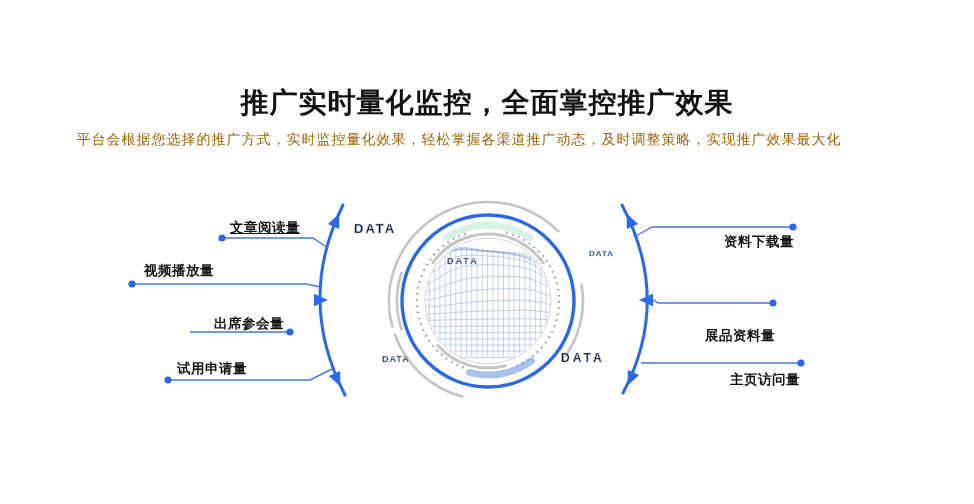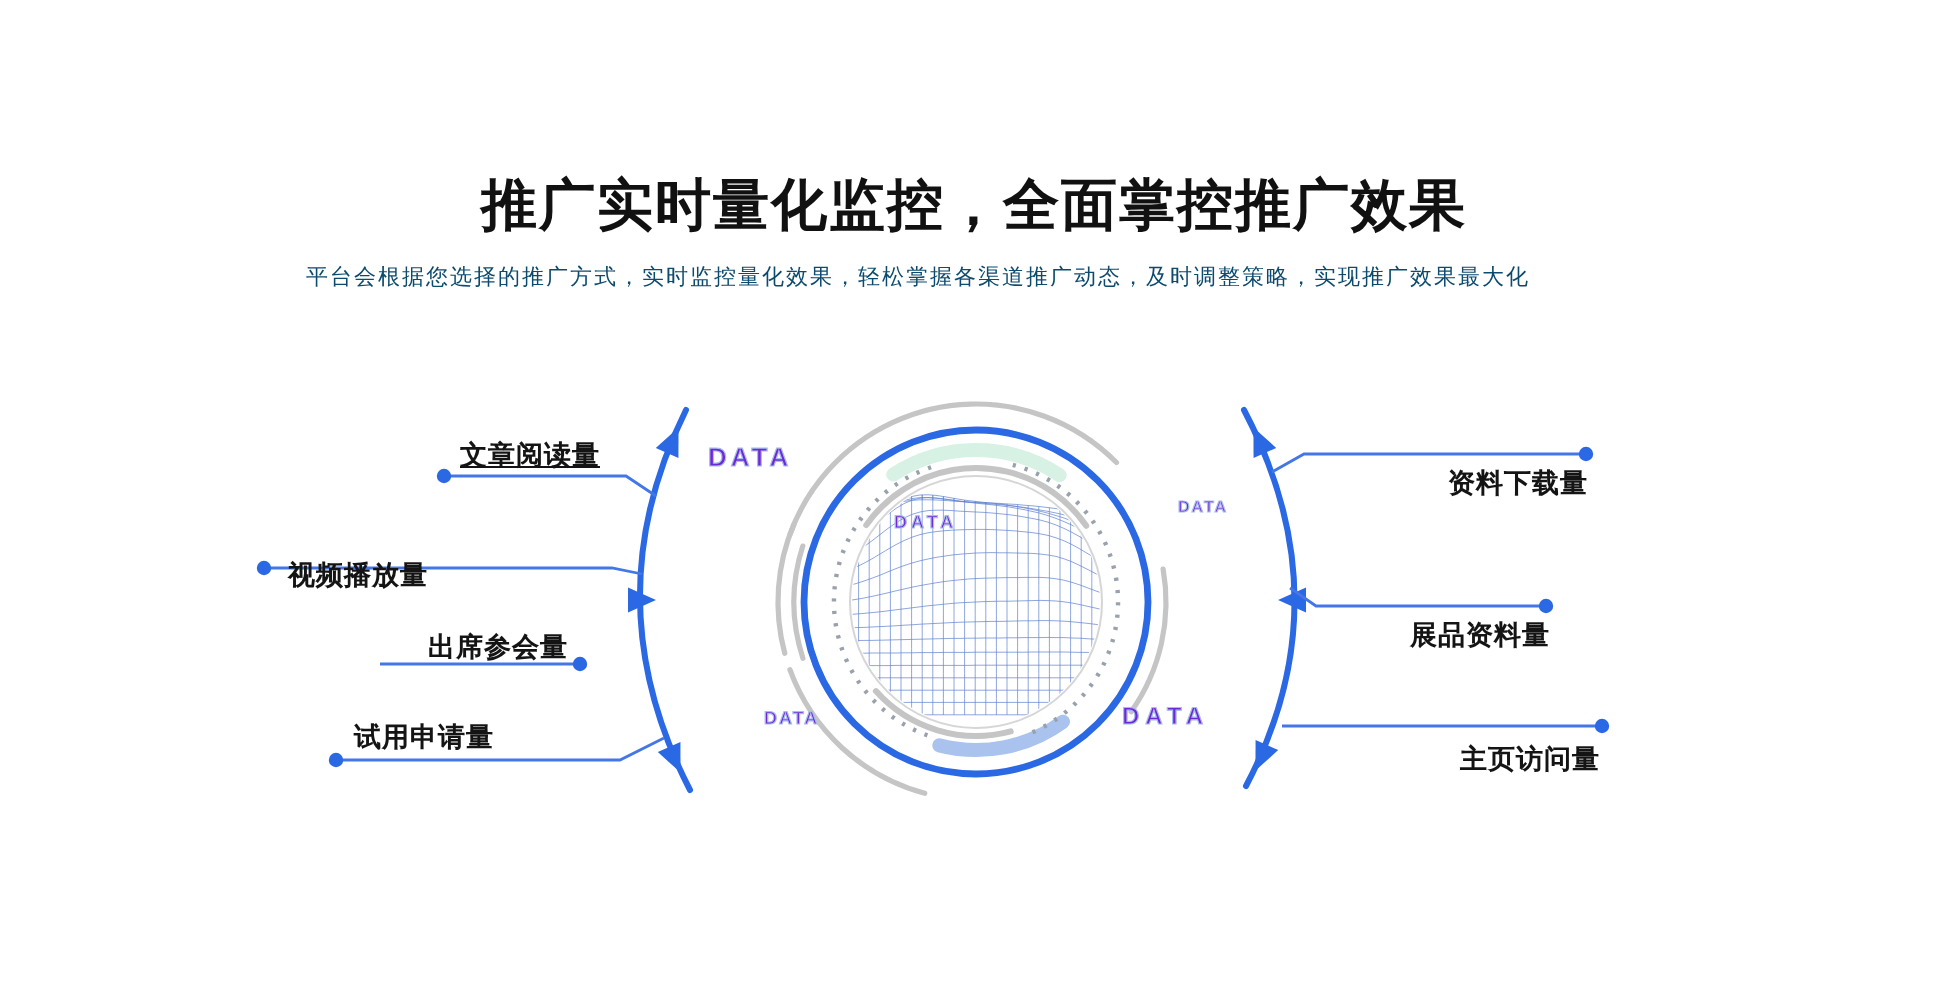--- a/index.html
+++ b/index.html
@@ -6,28 +6,28 @@
   body{
     width:974px;height:504px;position:relative;overflow:hidden;
     background:#ffffff;font-family:"Liberation Sans","DejaVu Sans",sans-serif;
   }
   .hero-title{
     position:absolute;left:0;top:84px;width:974px;text-align:center;
     font-size:28px;font-weight:700;color:#111111;letter-spacing:1px;
   }
   .hero-subtitle{
     position:absolute;left:0;top:131px;width:918px;text-align:center;
-    font-size:11px;font-weight:400;color:#0c4a6e;letter-spacing:1px;
+    font-size:14px;font-weight:400;color:#a16207;letter-spacing:1px;
   }
   .metric-label{
     position:absolute;font-size:13.5px;font-weight:700;color:#141414;
     letter-spacing:0.5px;white-space:nowrap;
   }
   .wm{
-    position:absolute;font-weight:700;color:#6d28d9;
+    position:absolute;font-weight:700;color:#000000;
     -webkit-text-stroke:0.6px #aabdea;white-space:nowrap;
   }
   .wm1{left:354px;top:221px;font-size:13px;letter-spacing:2px;}
   .wm2{left:589px;top:249px;font-size:8px;letter-spacing:1px;}
   .wm3{left:447px;top:256px;font-size:9px;letter-spacing:2px;}
   .wm4{left:561px;top:351px;font-size:12px;letter-spacing:3px;}
   .wm5{left:382px;top:354px;font-size:9px;letter-spacing:1px;}
   svg{position:absolute;left:0;top:0;}
   #connector-layer{left:0;top:0;}
   #center-graphic{left:375px;top:188px;}
@@ -98,18 +98,18 @@
     </g>
 </svg>
 
 <span class="wm wm1">DATA</span>
 <span class="wm wm2">DATA</span>
 <span class="wm wm3">DATA</span>
 <span class="wm wm4">DATA</span>
 <span class="wm wm5">DATA</span>
 
 <div class="metric-label" style="left:230px;top:219px;text-decoration:underline;">文章阅读量</div>
-<div class="metric-label" style="left:144px;top:262px;margin-top:17px;">视频播放量</div>
+<div class="metric-label" style="left:144px;top:262px;">视频播放量</div>
 <div class="metric-label" style="left:214px;top:315px;">出席参会量</div>
 <div class="metric-label" style="left:177px;top:360px;font-family:Liberation Serif, serif;">试用申请量</div>
 <div class="metric-label" style="left:724px;top:233px;">资料下载量</div>
-<div class="metric-label" style="left:705px;top:309px;">展品资料量</div>
+<div class="metric-label" style="left:705px;top:327px;">展品资料量</div>
 <div class="metric-label" style="left:730px;top:371px;">主页访问量</div>
 
 </body></html>

